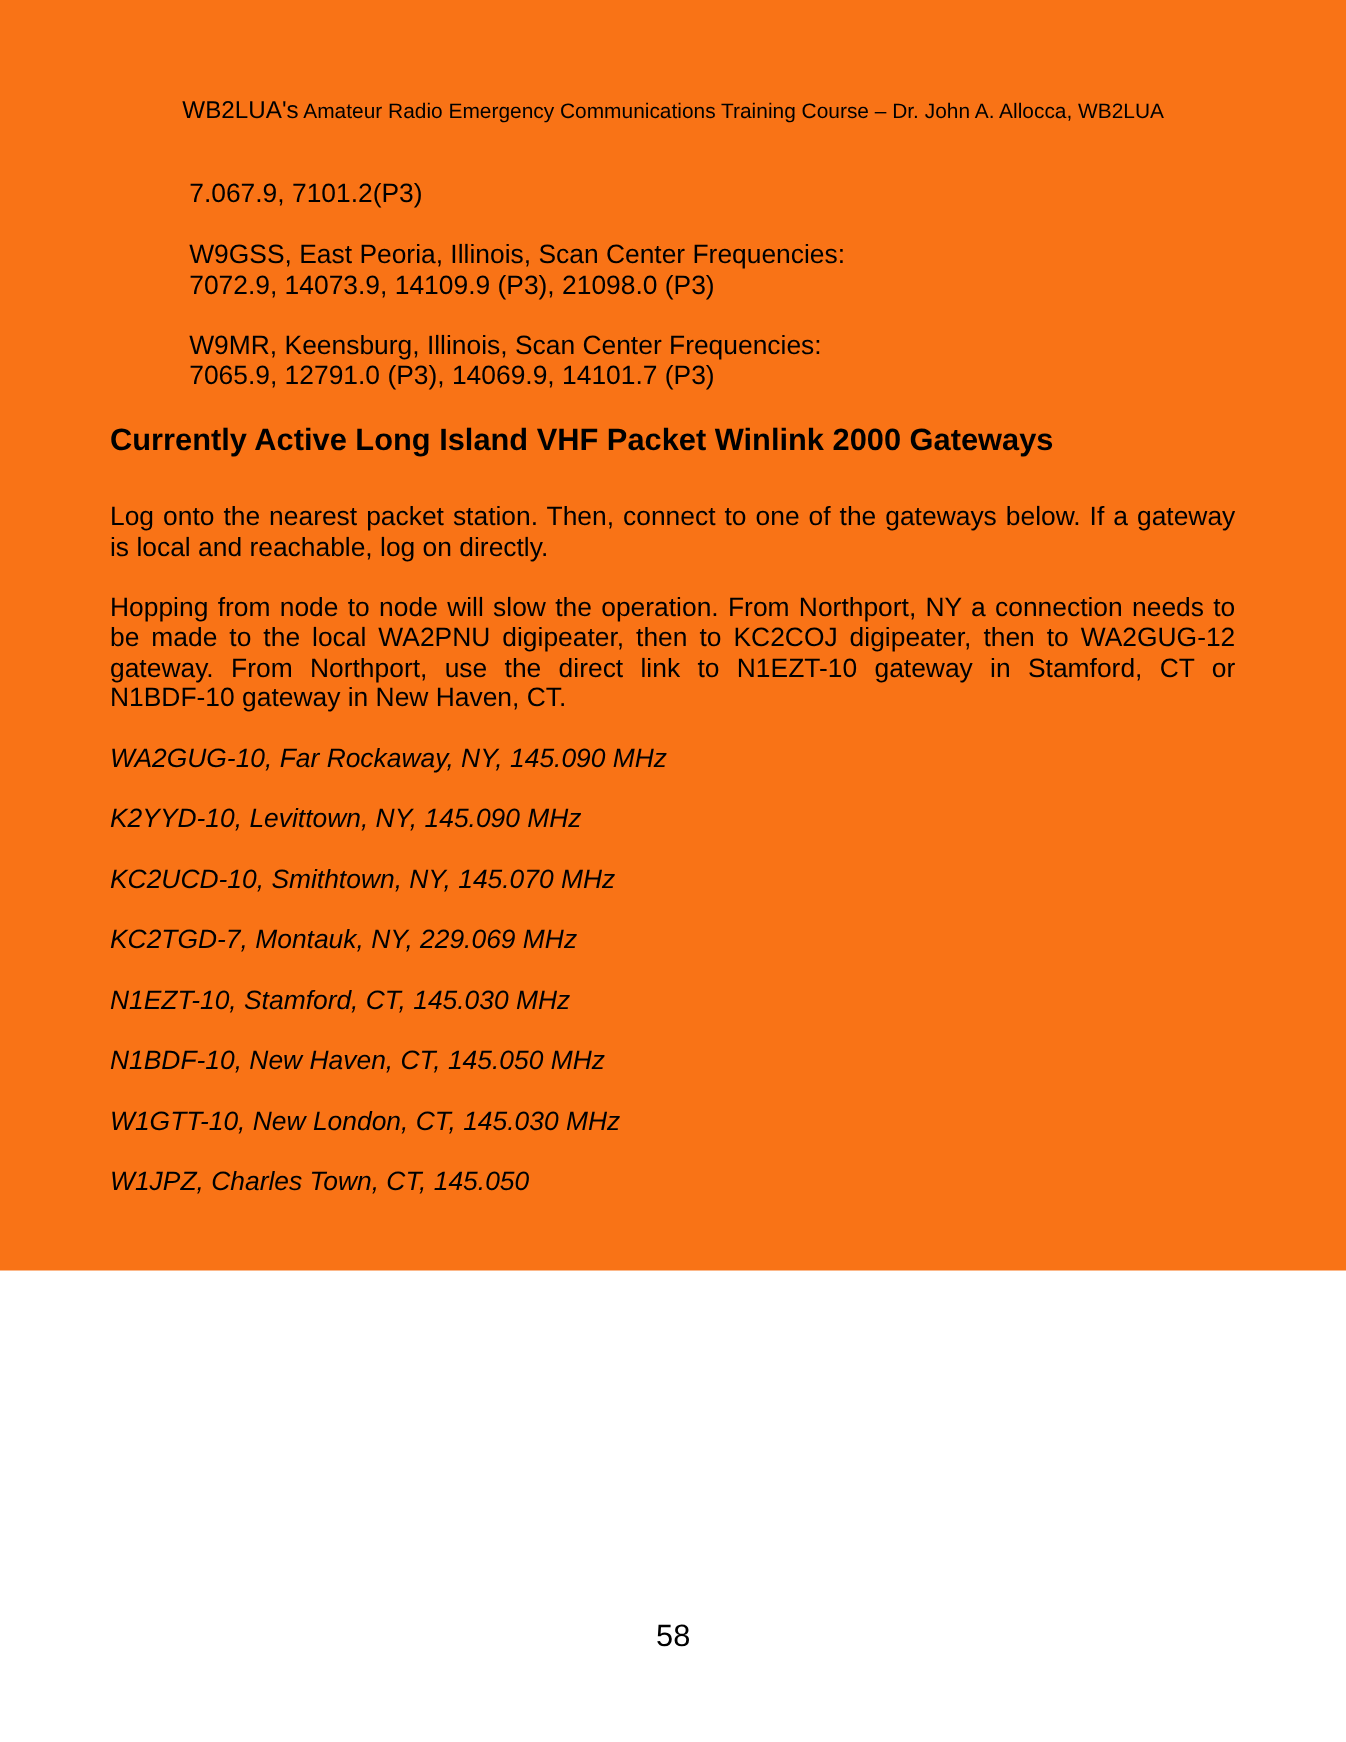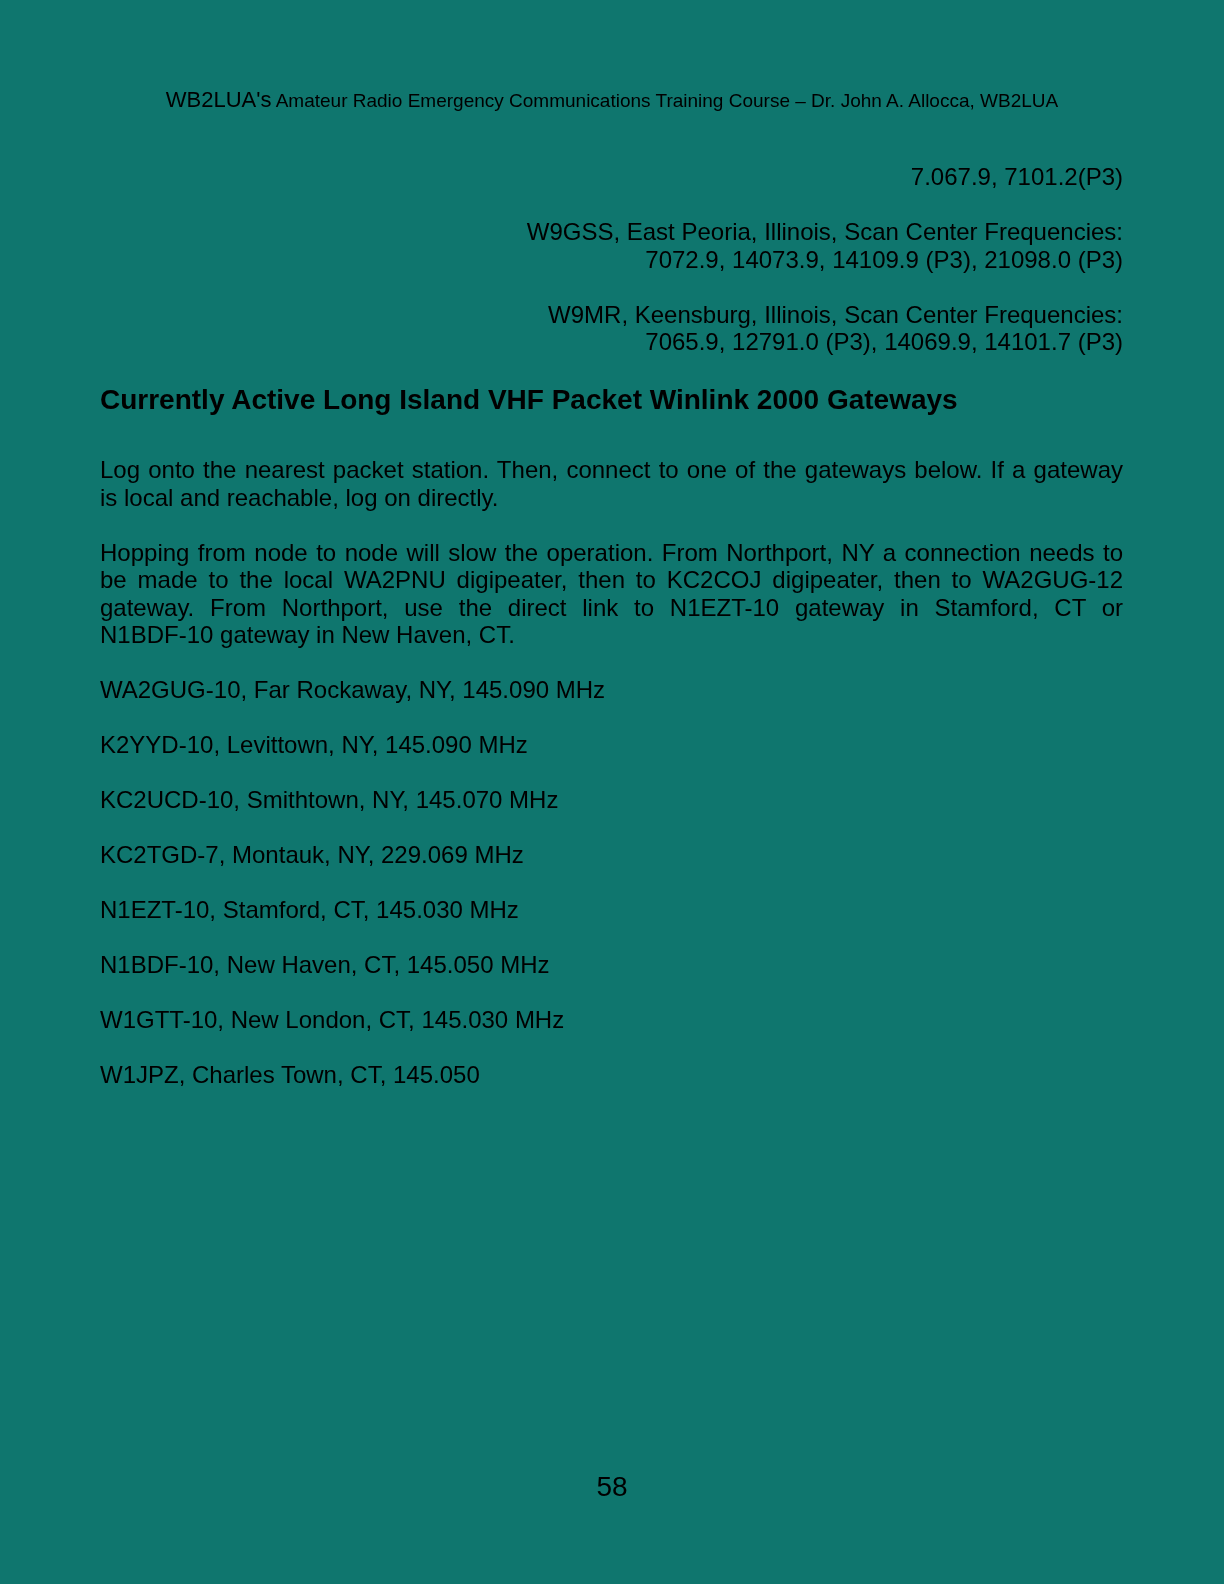--- a/index.html
+++ b/index.html
@@ -4,53 +4,53 @@
 <style>
   * { margin: 0; padding: 0; box-sizing: border-box; }
   html, body { width: 1224px; height: 1584px; }
   body {
     position: relative;
     background: #ffffff;
     color: #000000;
     font-family: "Liberation Sans", sans-serif;
     overflow: hidden;
   }
-  .page { position: absolute; inset: 0; width: 1224px; height: 1584px; background: #0f766e; }
+  .page { position: absolute; inset: 0; width: 1224px; height: 1155px; background: #f97316; }
 
   .header {
     position: absolute;
     top: 87px; left: 0;
     width: 1224px;
     text-align: center;
     white-space: nowrap;
   }
   .header .brand { font-size: 22px; }
   .header .rest  { font-size: 19px; }
 
   .doc {
     position: absolute;
     left: 100px; top: 163px;
     width: 1023px;
     font-size: 24px;
     line-height: 27.5px;
   }
-  .block  { margin: 0 0 27.5px 0; text-align: right; }
+  .block  { margin: 0 0 27.5px 0; }
   .indent { padding-left: 72px; }
 
   .heading {
     font-size: 28px;
     line-height: 33px;
     font-weight: bold;
     margin: 0 0 40px 0;
   }
 
   .para { margin: 0 0 27.5px 0; }
   .jline { text-align: justify; text-align-last: justify; }
 
-  .gw { margin: 0 0 27.5px 0; }
+  .gw { margin: 0 0 27.5px 0; font-style: italic; }
 
   .pagenum {
     position: absolute;
     top: 1473px; left: 0;
     width: 1224px;
     text-align: center;
     font-size: 28px;
     line-height: 27.5px;
   }
 </style>

